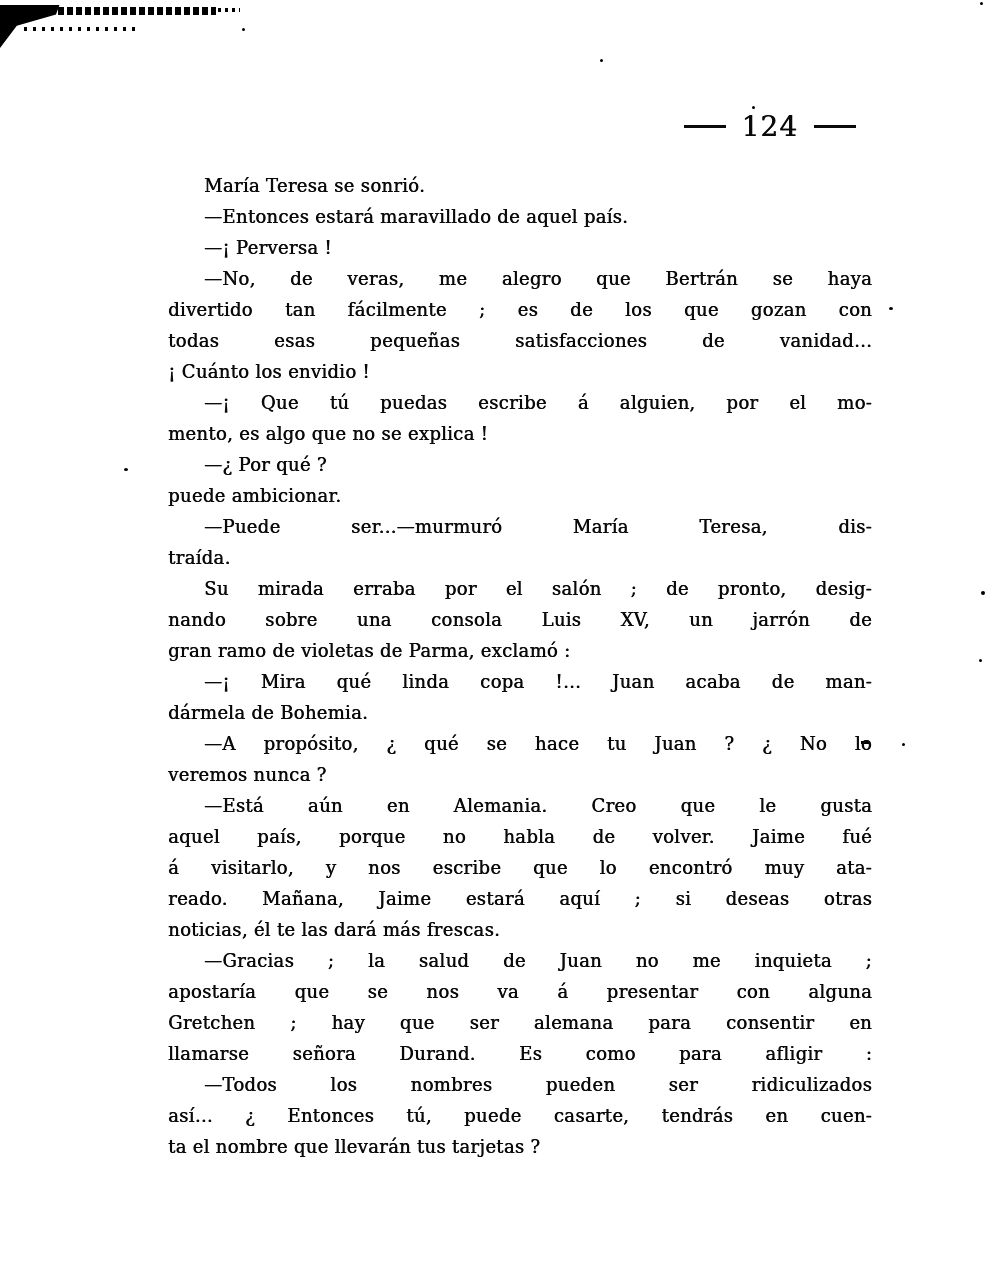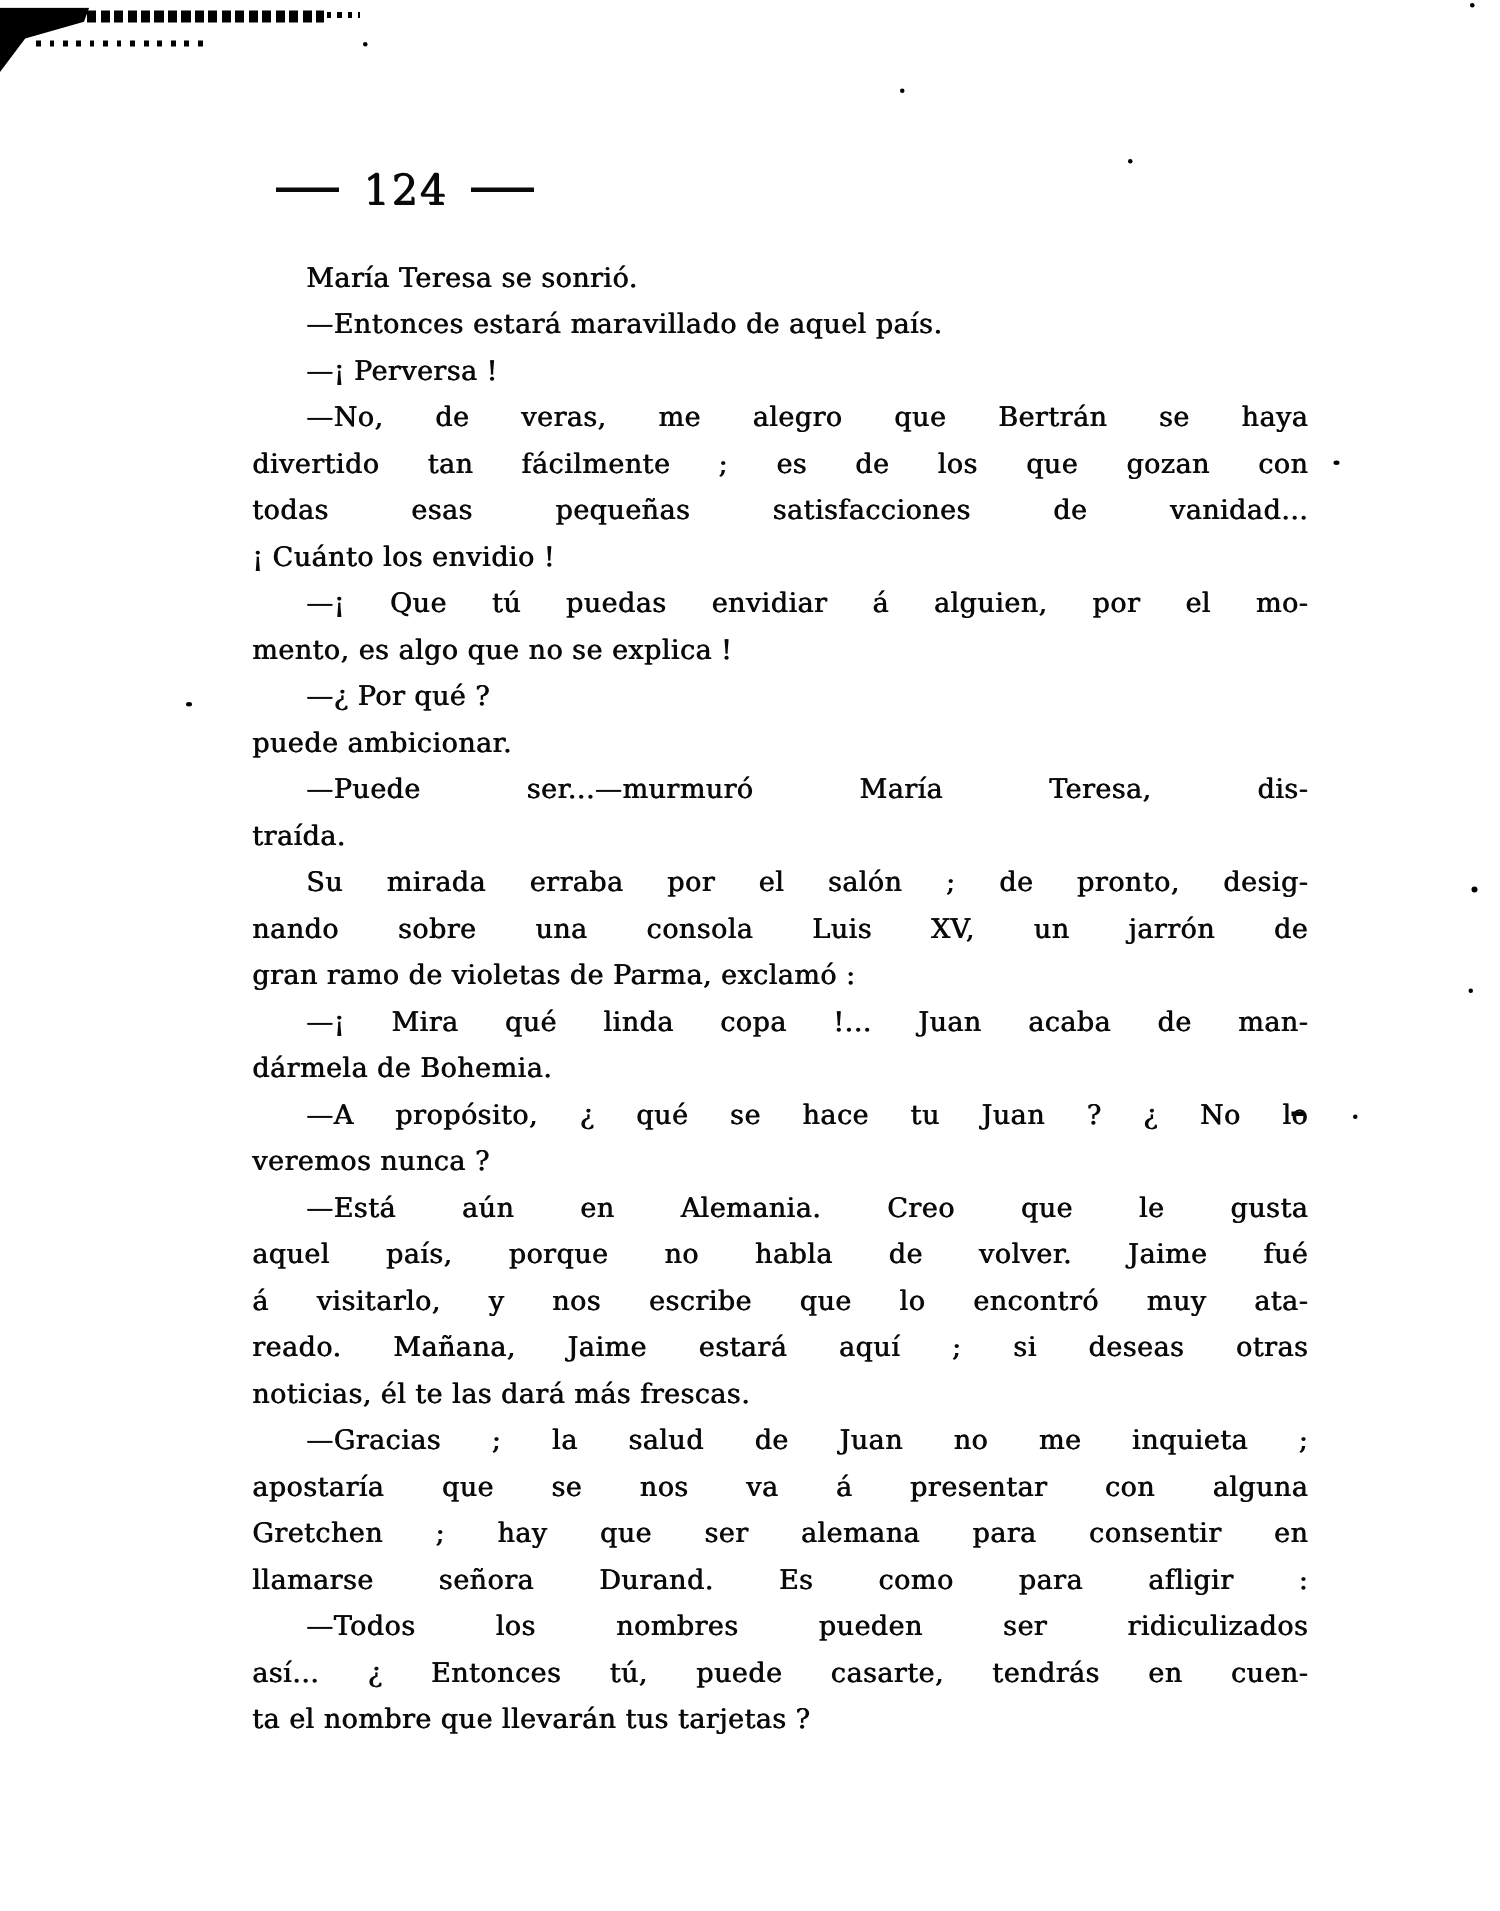--- a/index.html
+++ b/index.html
@@ -9,21 +9,21 @@
     position:relative;
     overflow:hidden;
     font-family:"DejaVu Serif", "Liberation Serif", serif;
     color:#0a0a0a;
   }
   .page { position:absolute; inset:0; }
 
   
   .header {
     position:absolute; top:110px; left:168px; width:704px;
-    text-align:left; font-size:28px;
+    text-align:right; font-size:28px;
     letter-spacing:1px;
     white-space:nowrap;
   }
   .header .dash {
     display:inline-block; width:42px; height:0;
     border-top:3px solid #0a0a0a;
     vertical-align:middle;
     margin:0 16px 5px 16px;
   }
   .header .num { text-shadow:0.5px 0.4px 0 #0a0a0a; }
@@ -94,21 +94,21 @@
       <div class="para">
         <div class="line first">—¡ Perversa !</div>
       </div>
       <div class="para">
         <div class="line first fill">—No, de veras, me alegro que Bertrán se haya</div>
         <div class="line fill">divertido tan fácilmente ; es de los que gozan con</div>
         <div class="line fill">todas esas pequeñas satisfacciones de vanidad...</div>
         <div class="line">¡ Cuánto los envidio !</div>
       </div>
       <div class="para">
-        <div class="line first fill">—¡ Que tú puedas envidiar á alguien, por el mo-</div>
+        <div class="line first fill">—¡ Que tú puedas escribe á alguien, por el mo-</div>
         <div class="line">mento, es algo que no se explica !</div>
       </div>
       <div class="para">
         <div class="line first">—¿ Por qué ?</div>
       </div>
       <div class="para">
         <div class="line">puede ambicionar.</div>
       </div>
       <div class="para">
         <div class="line first fill">—Puede ser...—murmuró María Teresa, dis-</div>

